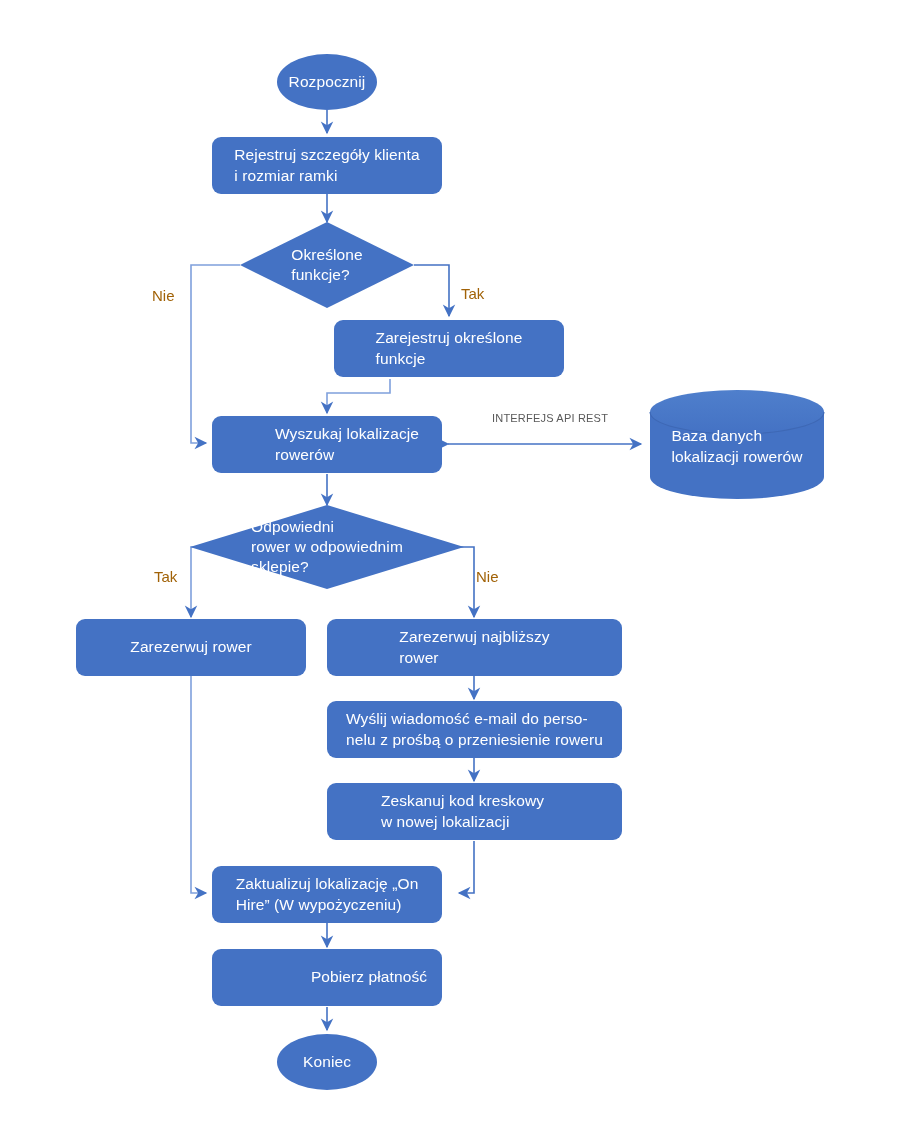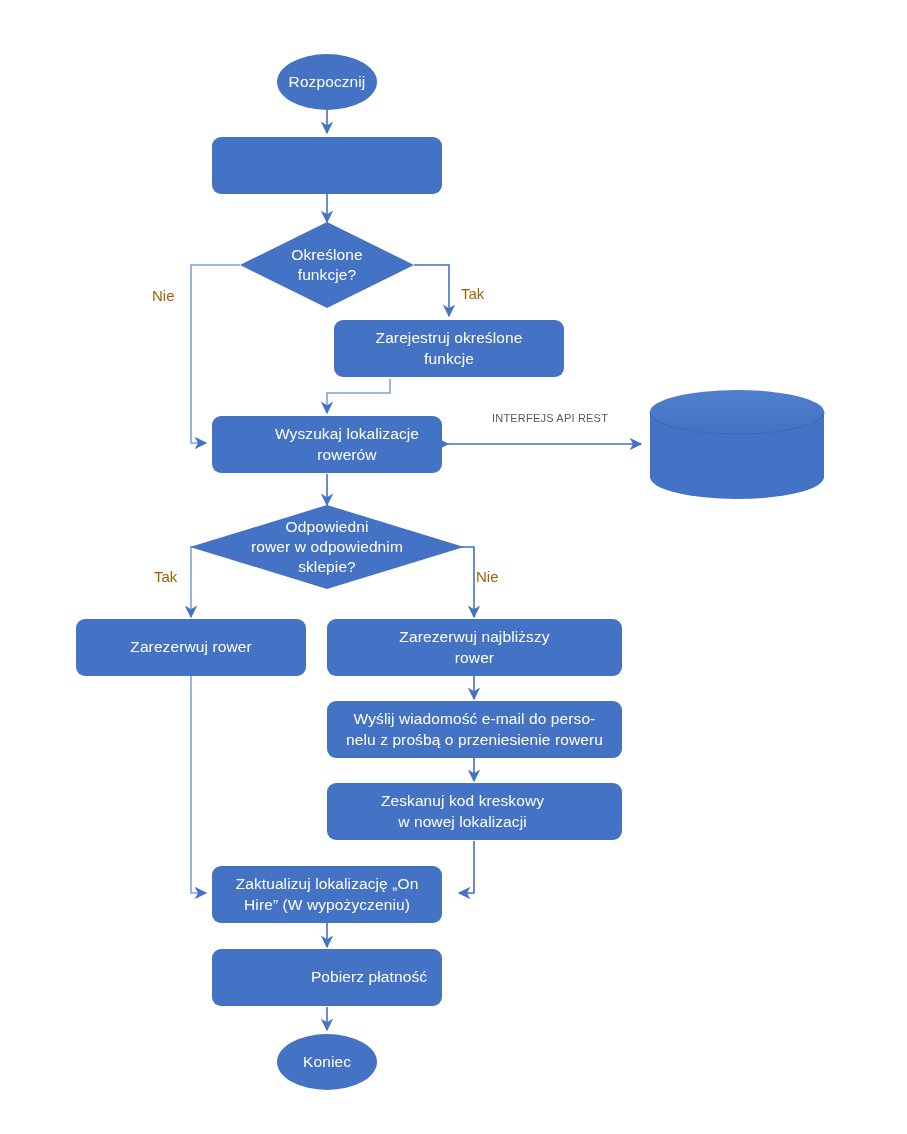--- a/index.html
+++ b/index.html
@@ -22,21 +22,21 @@
     top: 0;
     left: 0;
     width: 907px;
     height: 1134px;
   }
   .node-label {
     position: absolute;
     display: flex;
     align-items: center;
     justify-content: center;
-    text-align: center;
+    text-align: left;
     color: #ffffff;
     font-size: 15.5px;
     line-height: 1.3;
     white-space: pre-line;
     pointer-events: none;
     letter-spacing: 0.1px;
   }
   .edge-label {
     position: absolute;
     color: #a16207;
@@ -132,30 +132,34 @@
 
     <rect x="212" y="866" width="230" height="57" rx="9" ry="9" fill="#4472C4"></rect>
 
     <rect x="212" y="949" width="230" height="57" rx="9" ry="9" fill="#4472C4"></rect>
 
     <ellipse cx="327" cy="1062" rx="50" ry="28" fill="#4472C4"></ellipse>
   </svg>
 
   <div class="node-label" style="left:277px; top:54px; width:100px; height:56px;">Rozpocznij</div>
 
+  <div class="node-label" style="left:212px; top:137px; width:230px; height:57px;">Rejestruj szczegóły klienta
+i rozmiar ramki</div>
 
   <div class="node-label" style="left:252px; top:237px; width:150px; height:56px;">Określone
 funkcje?</div>
 
   <div class="node-label" style="left:334px; top:320px; width:230px; height:57px;">Zarejestruj określone
 funkcje</div>
 
   <div class="node-label" style="left:212px; top:416px; width:230px; height:57px;padding-left:20px;">Wyszukaj lokalizacje
 rowerów</div>
 
+  <div class="node-label" style="left:647px; top:418px; width:180px; height:57px;">Baza danych
+lokalizacji rowerów</div>
 
   <div class="node-label" style="left:217px; top:512px; width:220px; height:70px;">Odpowiedni
 rower w odpowiednim
 sklepie?</div>
 
   <div class="node-label" style="left:76px; top:619px; width:230px; height:57px;">Zarezerwuj rower</div>
 
   <div class="node-label" style="left:327px; top:619px; width:295px; height:57px;">Zarezerwuj najbliższy
 rower</div>
 

